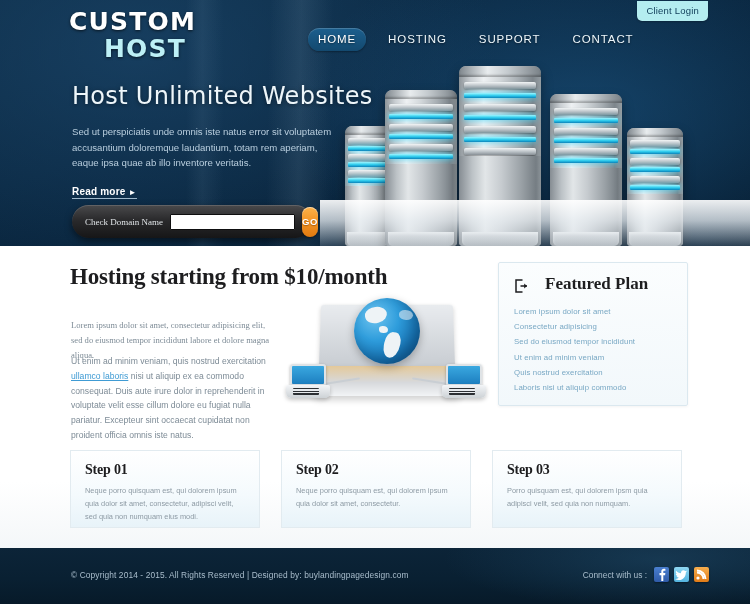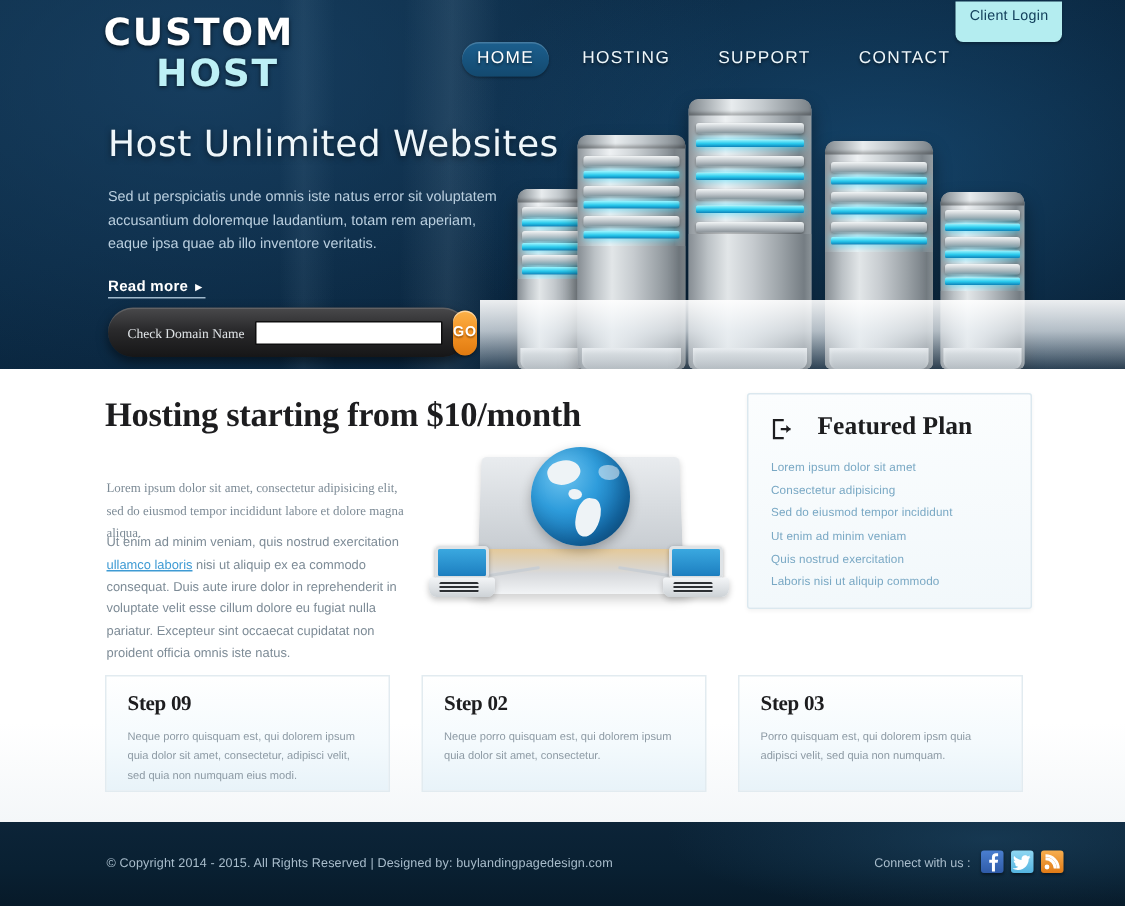--- a/index.html
+++ b/index.html
@@ -41,21 +41,21 @@
     transform: rotate(-10deg);
     pointer-events: none;
   }
 
   
   .client-login {
     position: absolute; right: 42px; top: 1px;
     background: #b4edf0;
     color: #13405c;
     font-size: 9.5px;
-    padding: 4px 9px 12px 9px;
+    padding: 4px 9px 5px 9px;
     border-radius: 0 0 5px 5px;
     letter-spacing: .2px;
     cursor: pointer;
     box-shadow: 0 1px 2px rgba(0,0,0,.25);
   }
 
   
   .logo {
     position: absolute; left: 69px; top: 9px;
     line-height: 1;
@@ -504,21 +504,21 @@
         <li>Consectetur adipisicing</li>
         <li>Sed do eiusmod tempor incididunt</li>
         <li>Ut enim ad minim veniam</li>
         <li>Quis nostrud exercitation</li>
         <li>Laboris nisi ut aliquip commodo</li>
       </ul>
     </div>
 
     <div class="steps">
       <div class="step">
-        <div class="step-title">Step 09</div>
+        <div class="step-title">Step 01</div>
         <div class="step-text">Neque porro quisquam est, qui dolorem ipsum quia dolor sit amet, consectetur, adipisci velit, sed quia non numquam eius modi.</div>
       </div>
       <div class="step">
         <div class="step-title">Step 02</div>
         <div class="step-text">Neque porro quisquam est, qui dolorem ipsum quia dolor sit amet, consectetur.</div>
       </div>
       <div class="step">
         <div class="step-title">Step 03</div>
         <div class="step-text">Porro quisquam est, qui dolorem ipsm quia adipisci velit, sed quia non numquam.</div>
       </div>

